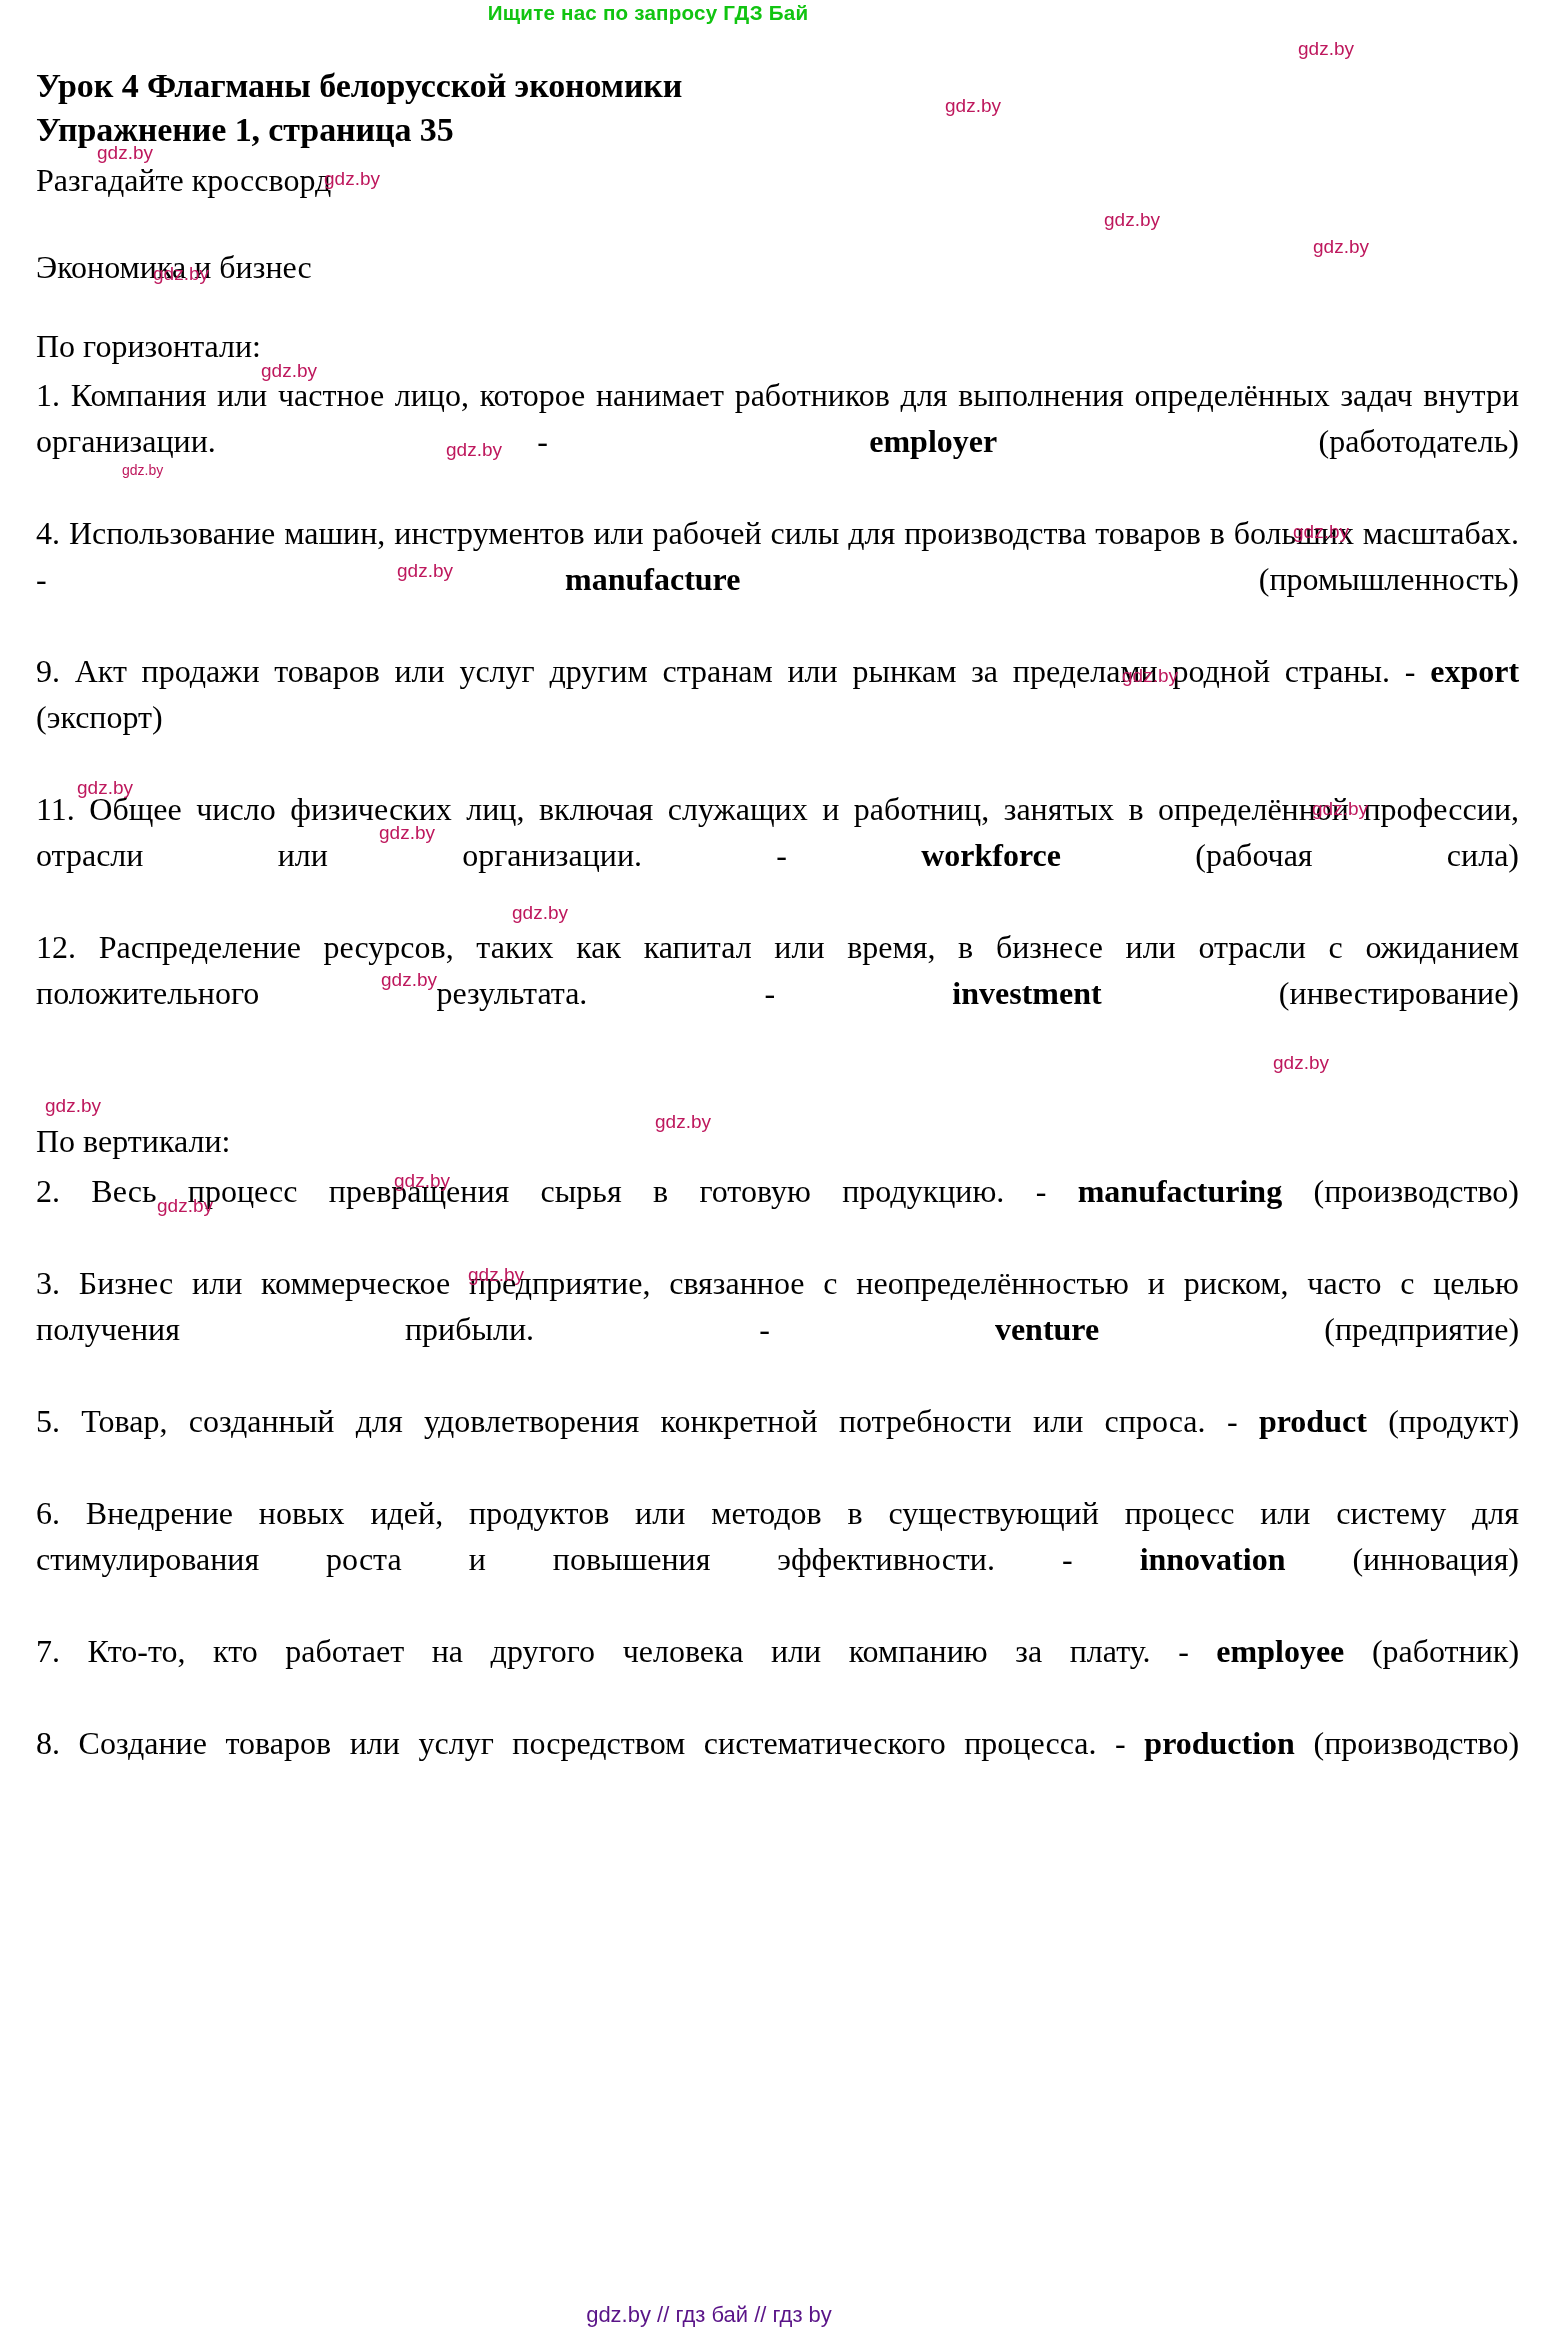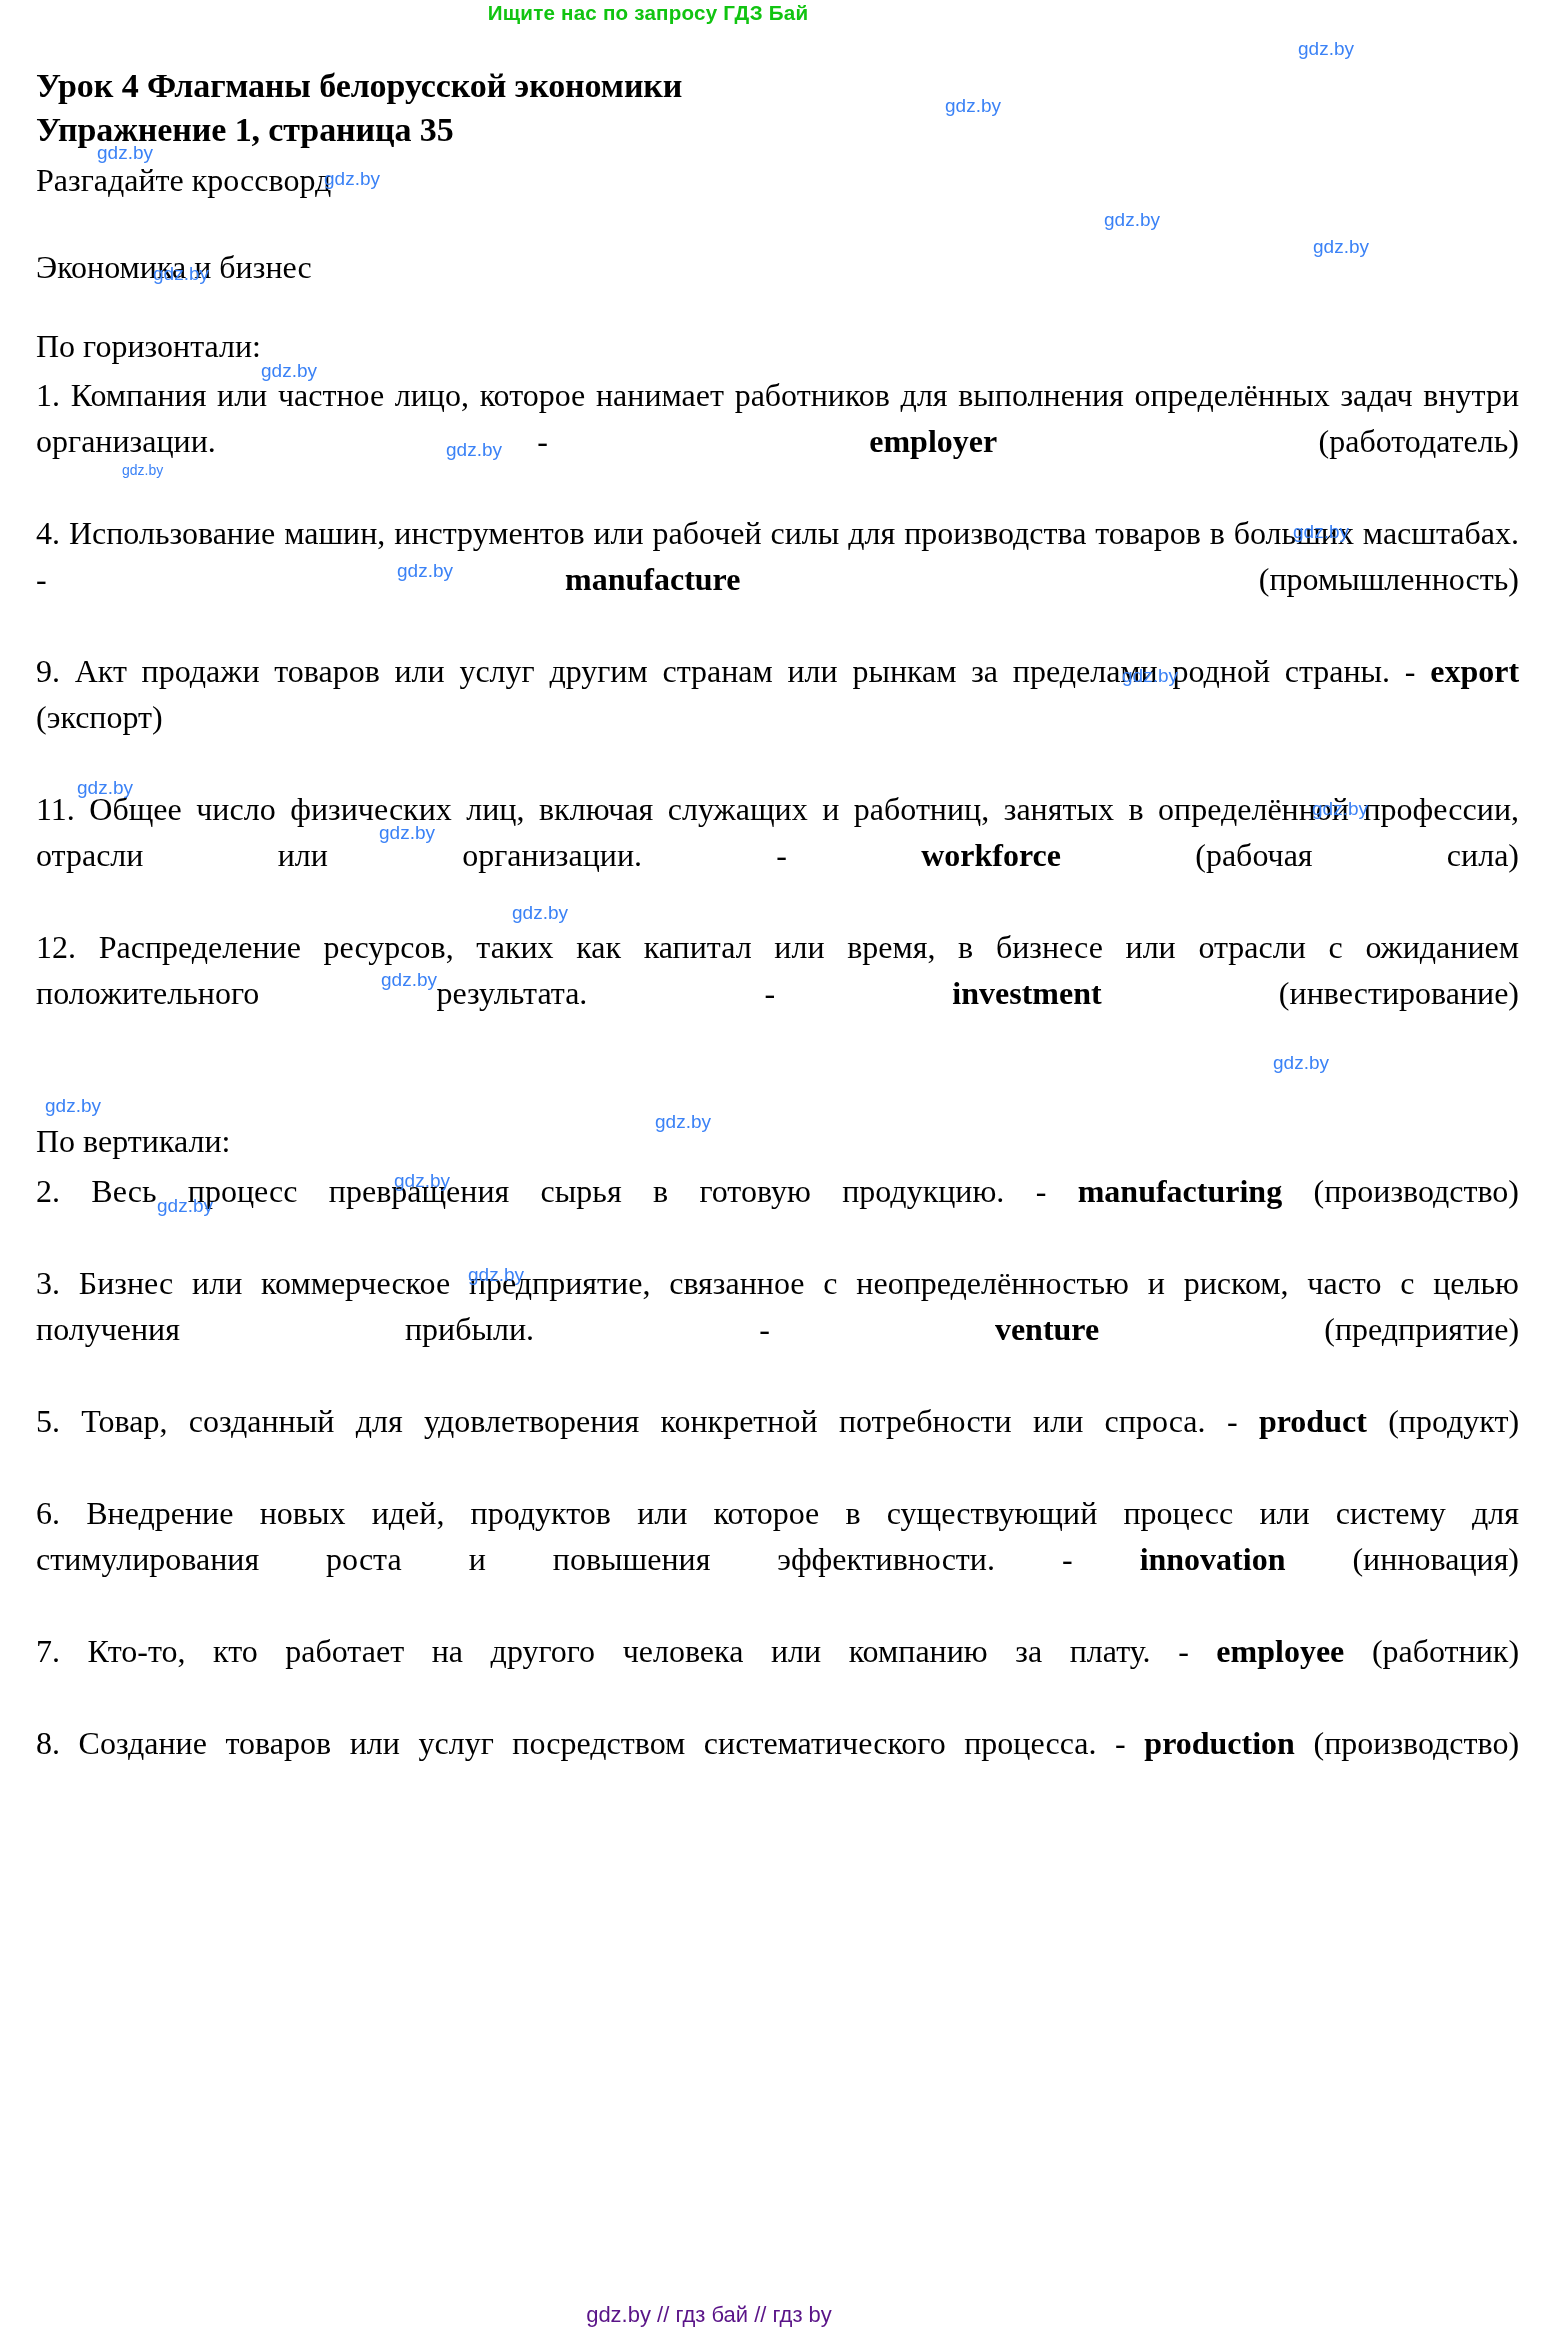--- a/index.html
+++ b/index.html
@@ -112,21 +112,21 @@
     color: #5a1488;
     white-space: nowrap;
   }
 
   
   .wm {
     position: absolute;
     font-family: "Liberation Sans", "DejaVu Sans", sans-serif;
     font-size: 19px;
     line-height: 19px;
-    color: #3b82f6;
+    color: #be185d;
     white-space: nowrap;
     pointer-events: none;
     user-select: none;
   }
   .wm.xs  { font-size: 14px; }
 </style>
 </head>
 <body>
 
 <div class="promo-banner" style="color: rgb(17, 196, 17);">Ищите нас по запросу ГДЗ Бай</div>
@@ -203,21 +203,21 @@
       </p>
       <p class="clue">
         <span>5.</span>
         <span>Товар, созданный для удовлетворения конкретной потребности или спроса.</span>
         <span>-</span>
         <b>product</b>
         <span>(продукт)</span>
       </p>
       <p class="clue">
         <span>6.</span>
-        <span>Внедрение новых идей, продуктов или которое в существующий процесс или систему для стимулирования роста и повышения эффективности.</span>
+        <span>Внедрение новых идей, продуктов или методов в существующий процесс или систему для стимулирования роста и повышения эффективности.</span>
         <span>-</span>
         <b>innovation</b>
         <span>(инновация)</span>
       </p>
       <p class="clue">
         <span>7.</span>
         <span>Кто-то, кто работает на другого человека или компанию за плату.</span>
         <span>-</span>
         <b>employee</b>
         <span>(работник)</span>

